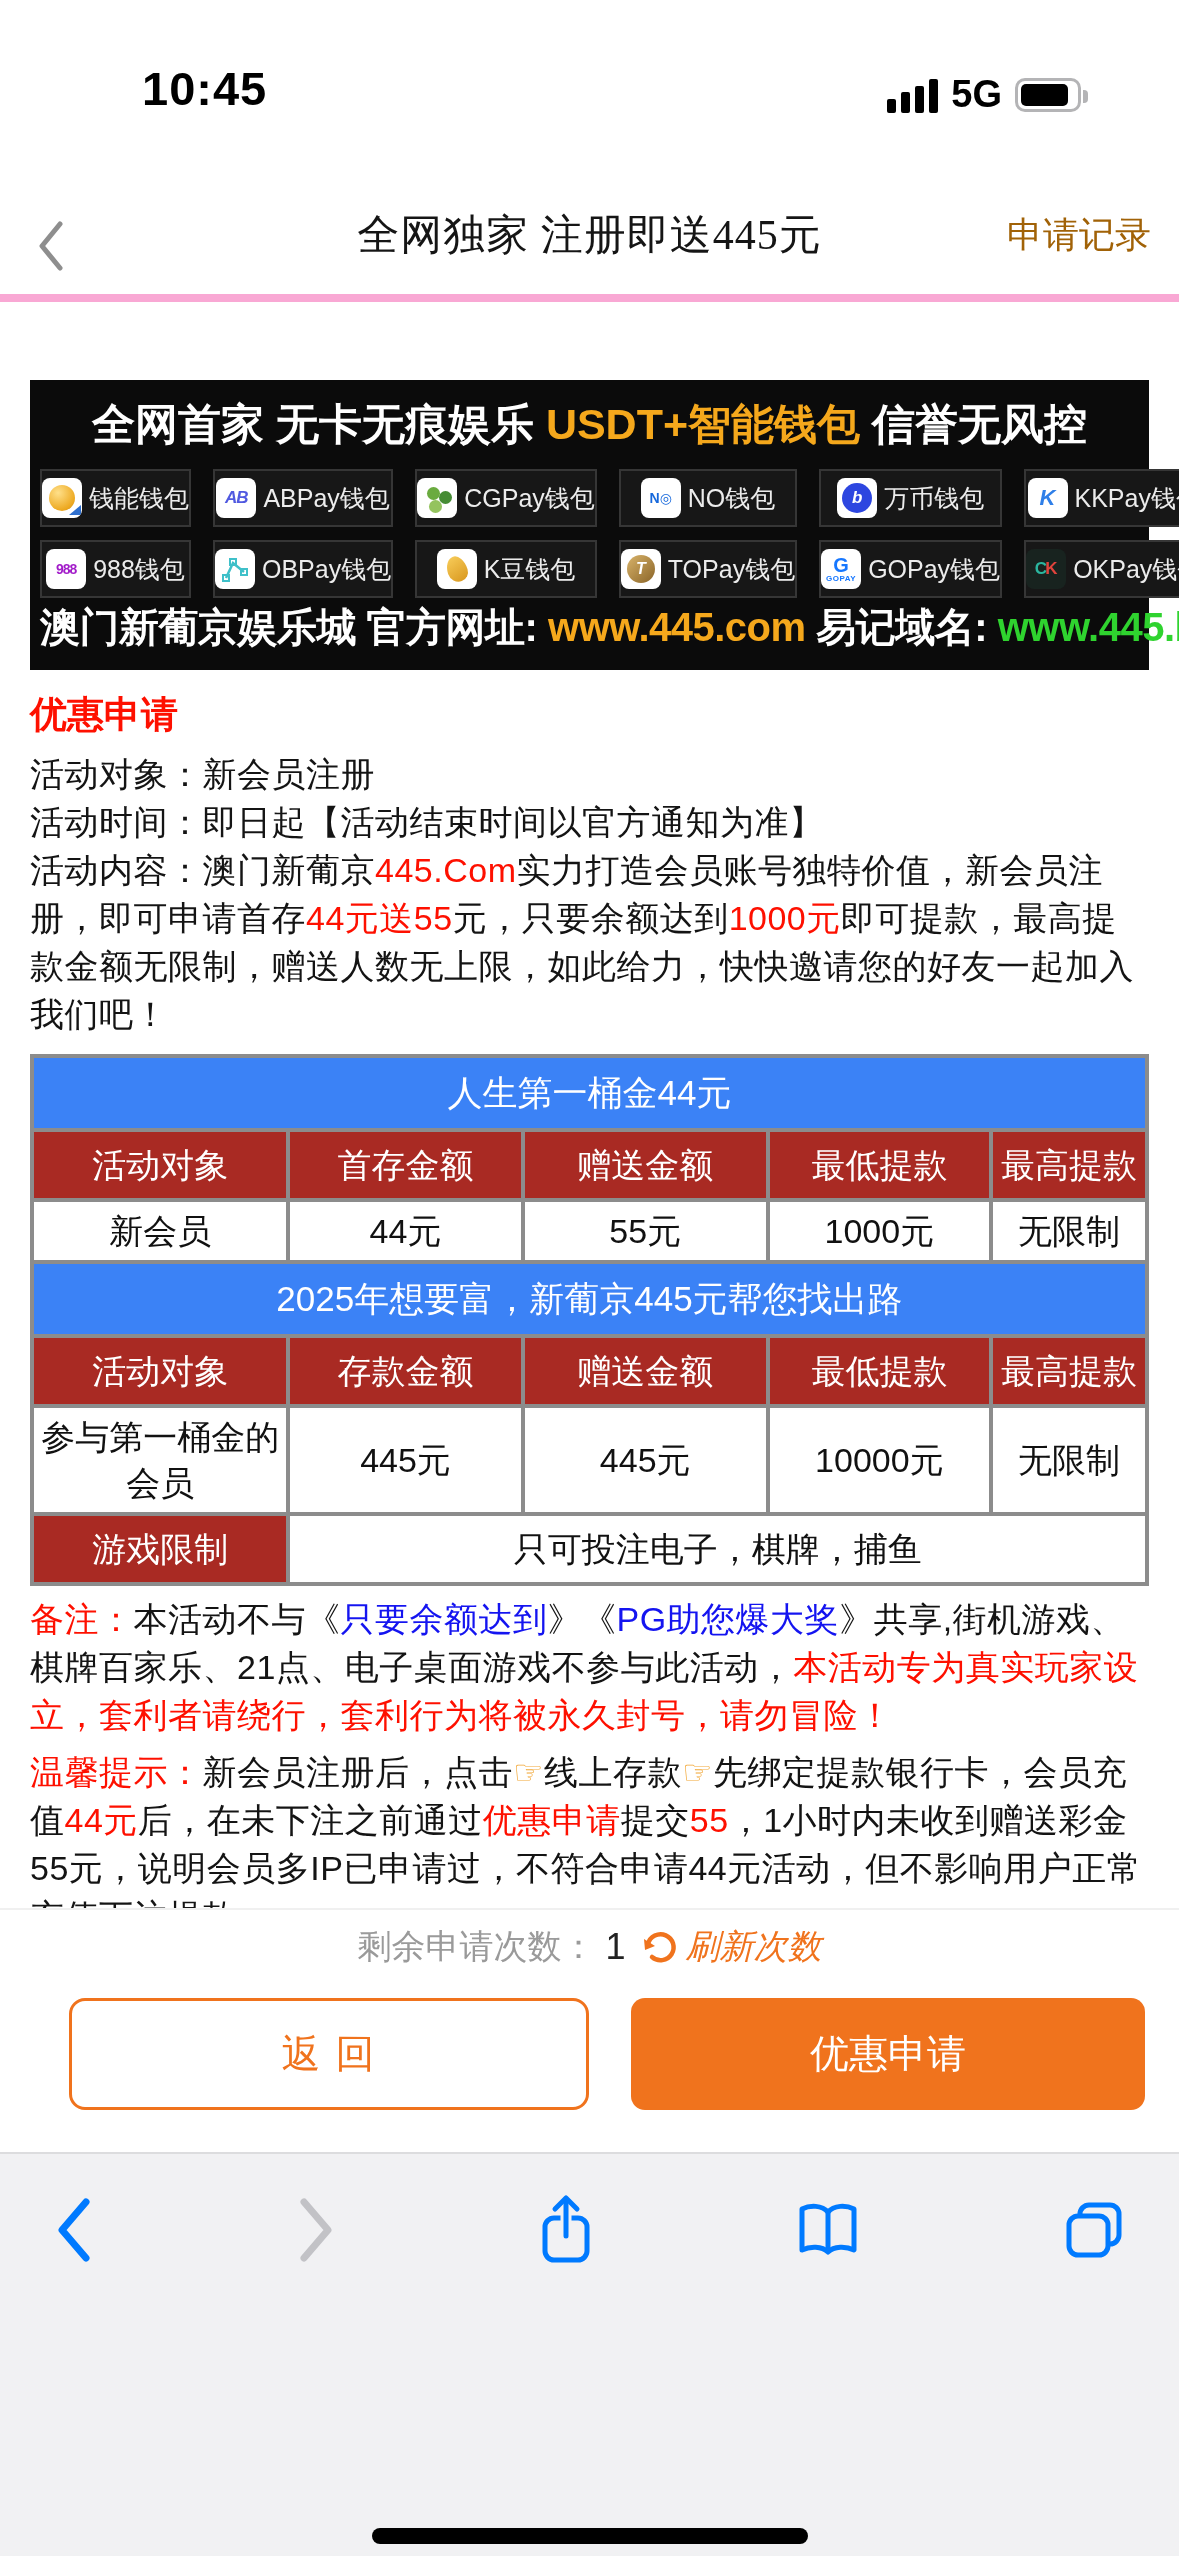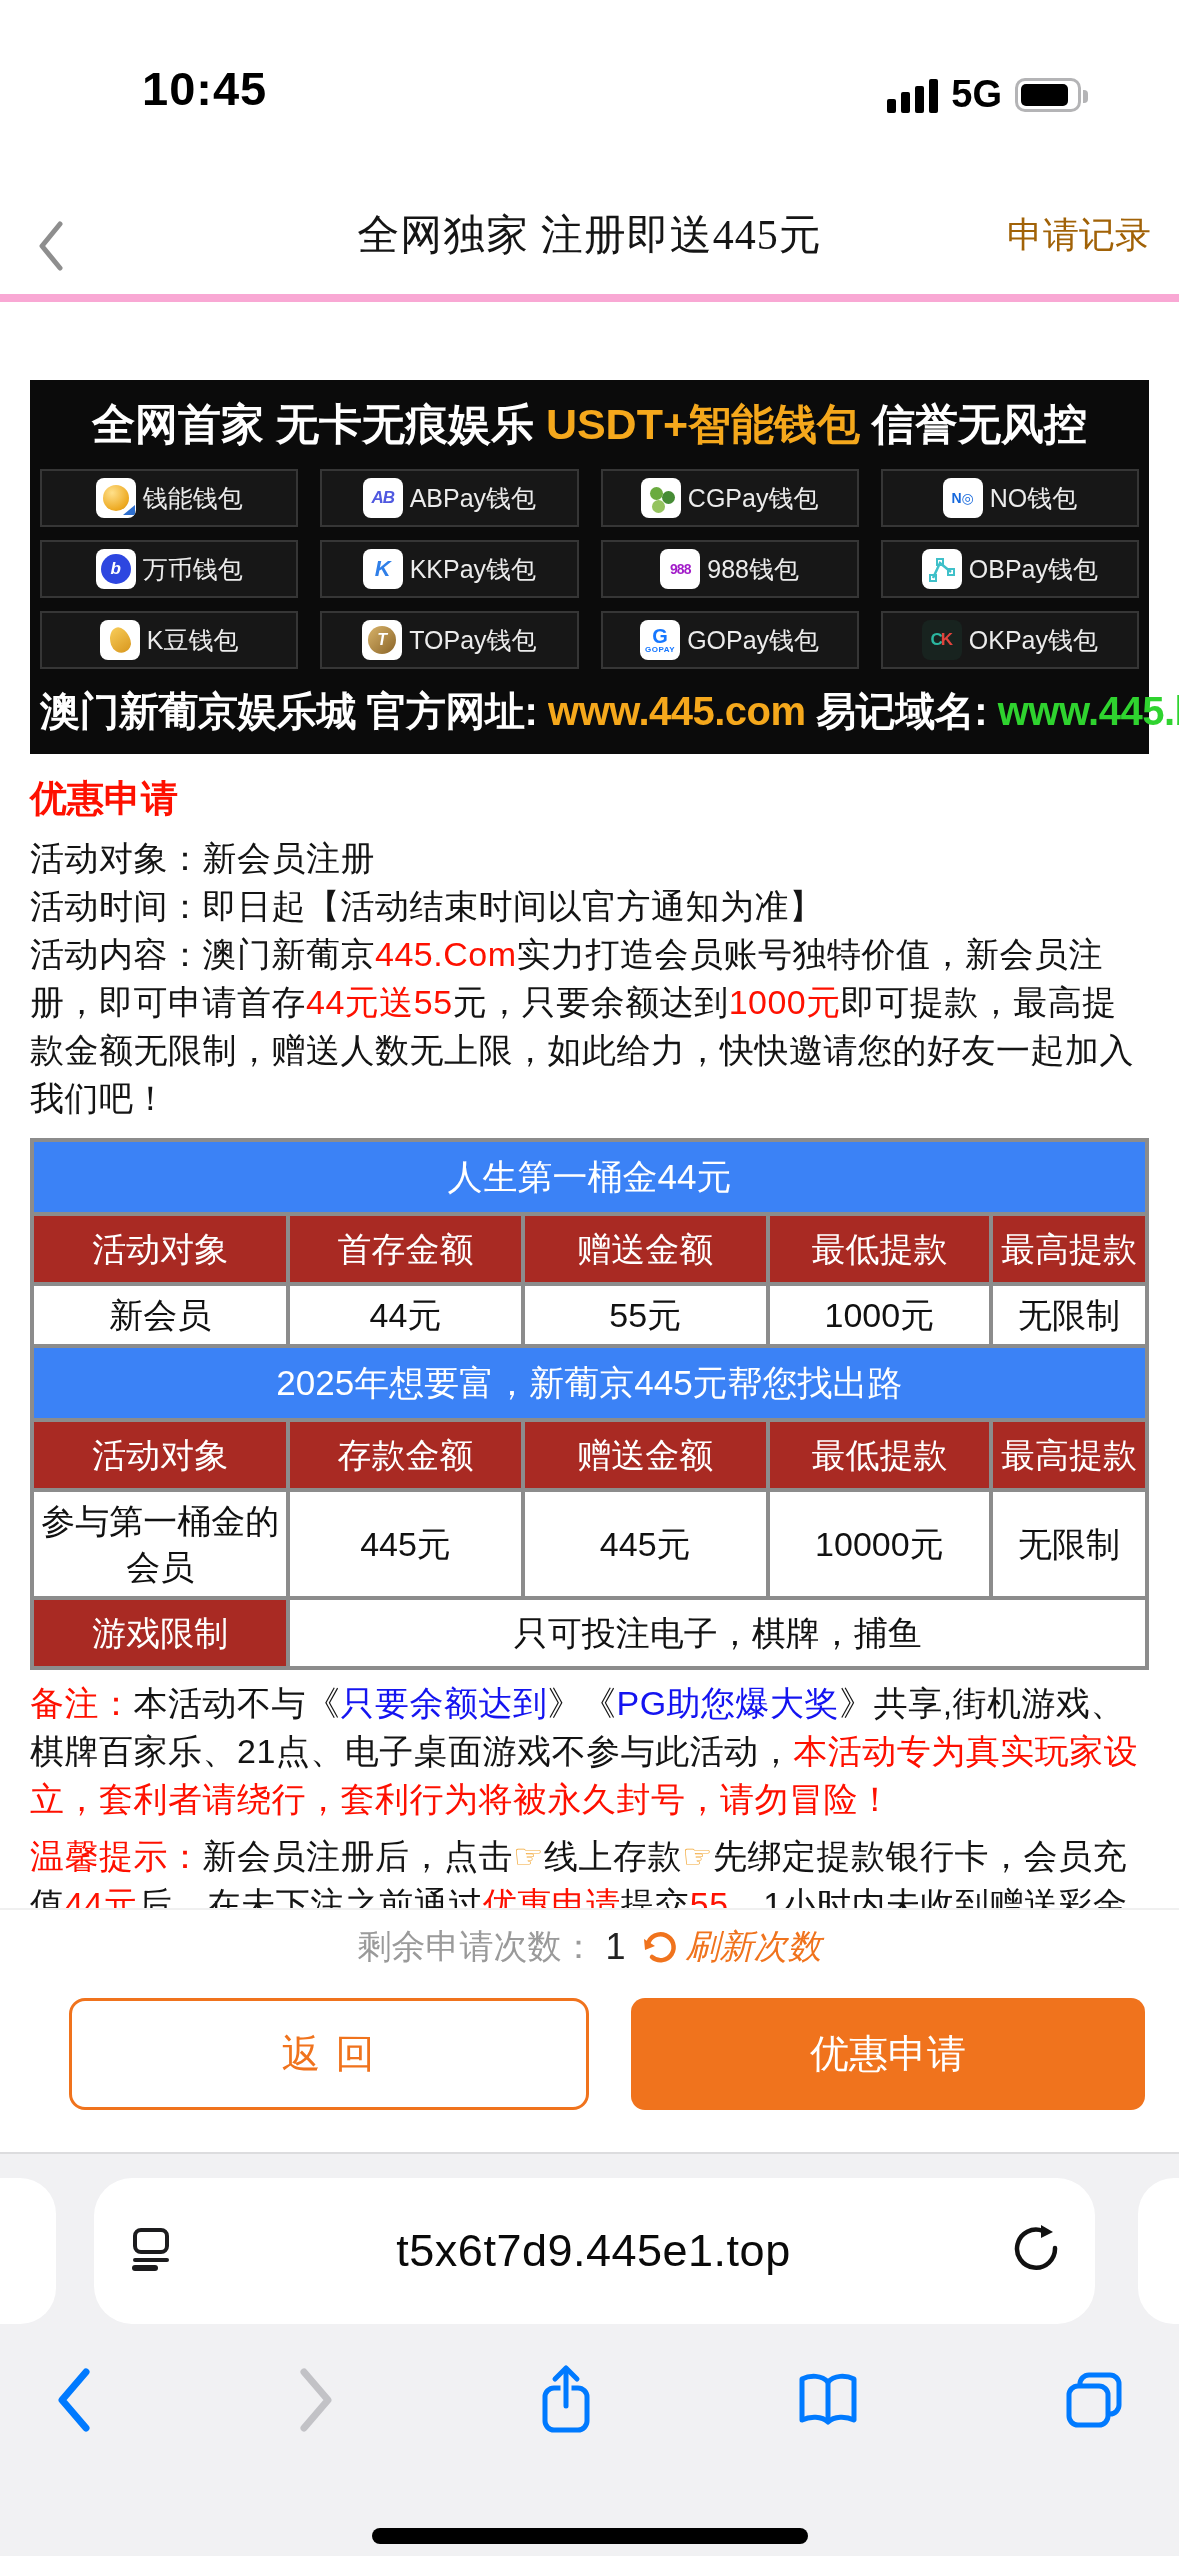--- a/index.html
+++ b/index.html
@@ -25,21 +25,21 @@
           align-items:center;box-sizing:border-box;padding-top:44px;font-family:Liberation Serif, serif;}
   .nav-back{position:absolute;left:36px;top:58%;transform:translateY(-50%);width:34px;height:56px;
             display:flex;align-items:center;padding-top:40px;box-sizing:border-box;}
   .nav-title{flex:1;text-align:center;font-size:42px;color:#151515;font-weight:500;letter-spacing:1px;}
   .nav-record{position:absolute;right:28px;top:50%;transform:translateY(-50%);margin-top:22px;
               color:#a16207;font-size:36px;cursor:pointer;}
   
   .banner{margin:78px 30px 0;background:#0b0b0b;padding:13px 10px 15px;box-sizing:border-box;}
   .btitle{text-align:center;color:#fff;font-weight:700;font-size:43px;margin:3px 0 15px;
           white-space:nowrap;letter-spacing:0;}
-  .wgrid{display:grid;grid-template-columns:repeat(4,1fr);gap:13px 22px;margin-bottom:15px;}
+  .wgrid{display:grid;grid-template-columns:repeat(6,1fr);gap:13px 22px;margin-bottom:2px;}
   .wcell{background:#171717;border:2px solid #363636;height:58px;display:flex;align-items:center;
          justify-content:center;gap:7px;box-sizing:border-box;cursor:pointer;}
   .wic{width:40px;height:40px;background:#fff;border-radius:8px;display:flex;align-items:center;
        justify-content:center;flex:0 0 auto;overflow:hidden;}
   .wic.dark{background:#18231f;}
   .wlabel{color:#ececec;font-size:25px;white-space:nowrap;}
   .bdomains{text-align:center;color:#fff;font-weight:700;font-size:40px;white-space:nowrap;letter-spacing:-0.5px;}
   
   .coin{width:26px;height:26px;border-radius:50%;position:relative;
         background:radial-gradient(circle at 35% 30%,#ffe08a,#eda921 70%,#c8881a);}
@@ -304,40 +304,20 @@
       <span>刷新次数</span>
     </span>
   </div>
   <div class="btnrow">
     <div class="btn btn-back">返 回</div>
     <div class="btn btn-apply">优惠申请</div>
   </div>
 </div>
 
 <div class="chrome">
-  <div class="urlrow">
-    <div class="stub stub-l"></div>
-    <div class="stub stub-r"></div>
-    <div class="urlpill">
-      <span>
-        <svg width="46" height="48" viewBox="0 0 46 48">
-            <rect x="7" y="5" width="32" height="22" rx="6" fill="none" stroke="#1c1c1e" stroke-width="4"></rect>
-            <line x1="7" y1="35" x2="39" y2="35" stroke="#1c1c1e" stroke-width="4" stroke-linecap="round"></line>
-            <line x1="7" y1="43" x2="27" y2="43" stroke="#1c1c1e" stroke-width="6" stroke-linecap="round"></line>
-          </svg>
-      </span>
-      <span class="url-text">t5x6t7d9.445e1.top</span>
-      <span>
-        <svg width="48" height="48" viewBox="0 0 48 48">
-            <path d="M30,6 A19,19 0 1 0 42,23" fill="none" stroke="#111" stroke-width="4.5" stroke-linecap="round"></path>
-            <polygon points="28,0 28,13 40,7" fill="#111"></polygon>
-          </svg>
-      </span>
-    </div>
-  </div>
   <div class="toolbar">
     <span class="tb">
       <svg width="40" height="68" viewBox="0 0 40 68">
           <polyline points="32,6 8,34 32,62" fill="none" stroke="#007aff" stroke-width="7" stroke-linecap="round" stroke-linejoin="round"></polyline>
         </svg>
     </span>
     <span class="tb">
       <svg width="40" height="68" viewBox="0 0 40 68">
           <polyline points="8,6 32,34 8,62" fill="none" stroke="#c2c2c6" stroke-width="7" stroke-linecap="round" stroke-linejoin="round"></polyline>
         </svg>

